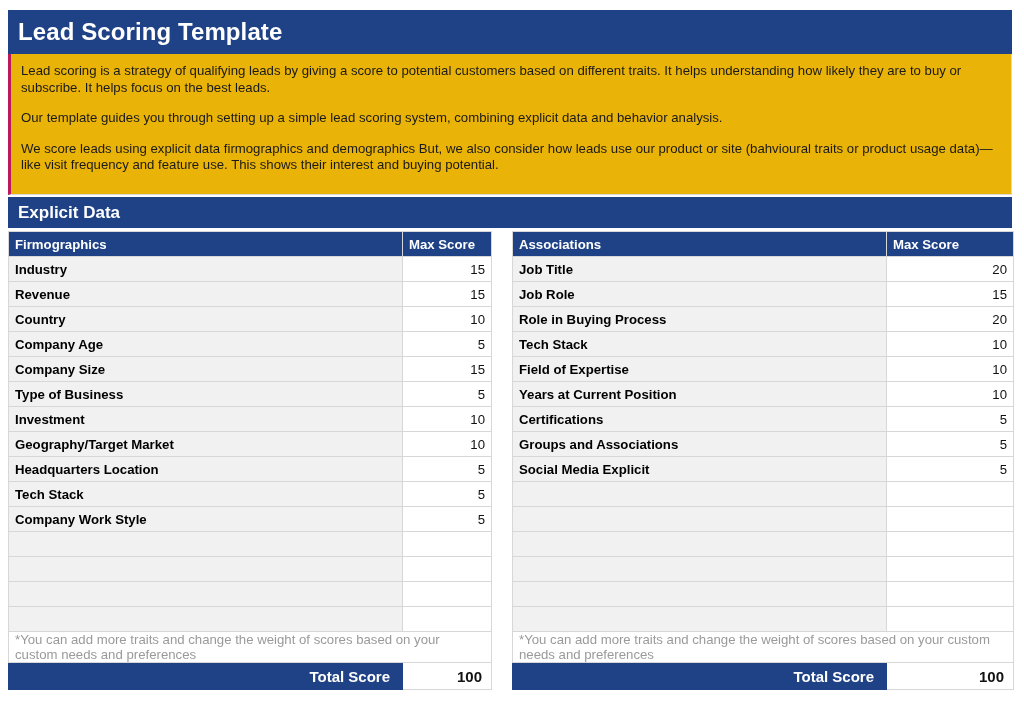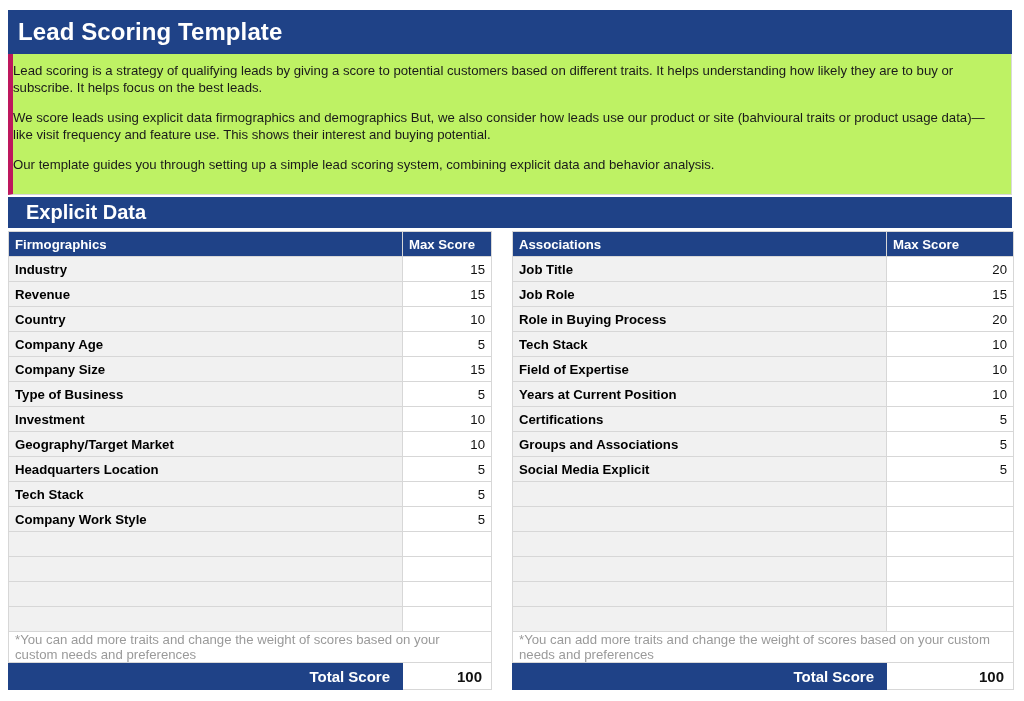--- a/index.html
+++ b/index.html
@@ -32,25 +32,25 @@
   }
   .title-band .title-text {
     color: #ffffff;
     font-size: 24px;
     font-weight: bold;
     letter-spacing: 0.1px;
   }
 
   
   .intro-block {
-    background: #bef264;
-    border-left: 5px solid #be185d;
+    background: #eab308;
+    border-left: 3px solid #be185d;
     border-right: 1px solid #d9d9d9;
     border-bottom: 1px solid #d9d9d9;
-    padding: 9px 10px 10px 0;
+    padding: 9px 10px 10px 10px;
     box-sizing: border-box;
     height: 141px;
   }
   .intro-block p {
     margin: 0 0 14px 0;
     font-size: 13.2px;
     line-height: 16.5px;
     color: #1a1a1a;
   }
   .intro-block p:last-child { margin-bottom: 0; }
@@ -60,23 +60,22 @@
     background: #1F4287;
     height: 31px;
     display: flex;
     align-items: center;
     padding-left: 10px;
     box-sizing: border-box;
     margin-top: 2px;
   }
   .section-band .section-text {
     color: #ffffff;
-    font-size: 20px;
-    font-weight: bold;
-    margin-left: 8px;
+    font-size: 17px;
+    font-weight: bold;
   }
 
   
   .tables-row {
     display: flex;
     margin-top: 3px;
     align-items: flex-start;
   }
   .table-col { display: flex; flex-direction: column; }
   .table-col.left  { width: 483px; }
@@ -169,22 +168,22 @@
 <body>
 
 <div class="sheet">
 
   <div class="title-band">
     <span class="title-text">Lead Scoring Template</span>
   </div>
 
   <div class="intro-block">
     <p>Lead scoring is a strategy of qualifying leads by giving a score to potential customers based on different traits. It helps understanding how likely they are to buy or subscribe. It helps focus on the best leads.</p>
+    <p>Our template guides you through setting up a simple lead scoring system, combining explicit data and behavior analysis.</p>
     <p>We score leads using explicit data firmographics and demographics  But, we also consider how leads use our product or site (bahvioural traits or product usage data)—like visit frequency and feature use. This shows their interest and buying potential.</p>
-    <p>Our template guides you through setting up a simple lead scoring system, combining explicit data and behavior analysis.</p>
   </div>
 
   <div class="section-band">
     <span class="section-text">Explicit Data</span>
   </div>
 
   <div class="tables-row">
 
     <div class="table-col left">
       <table class="score-table left">

